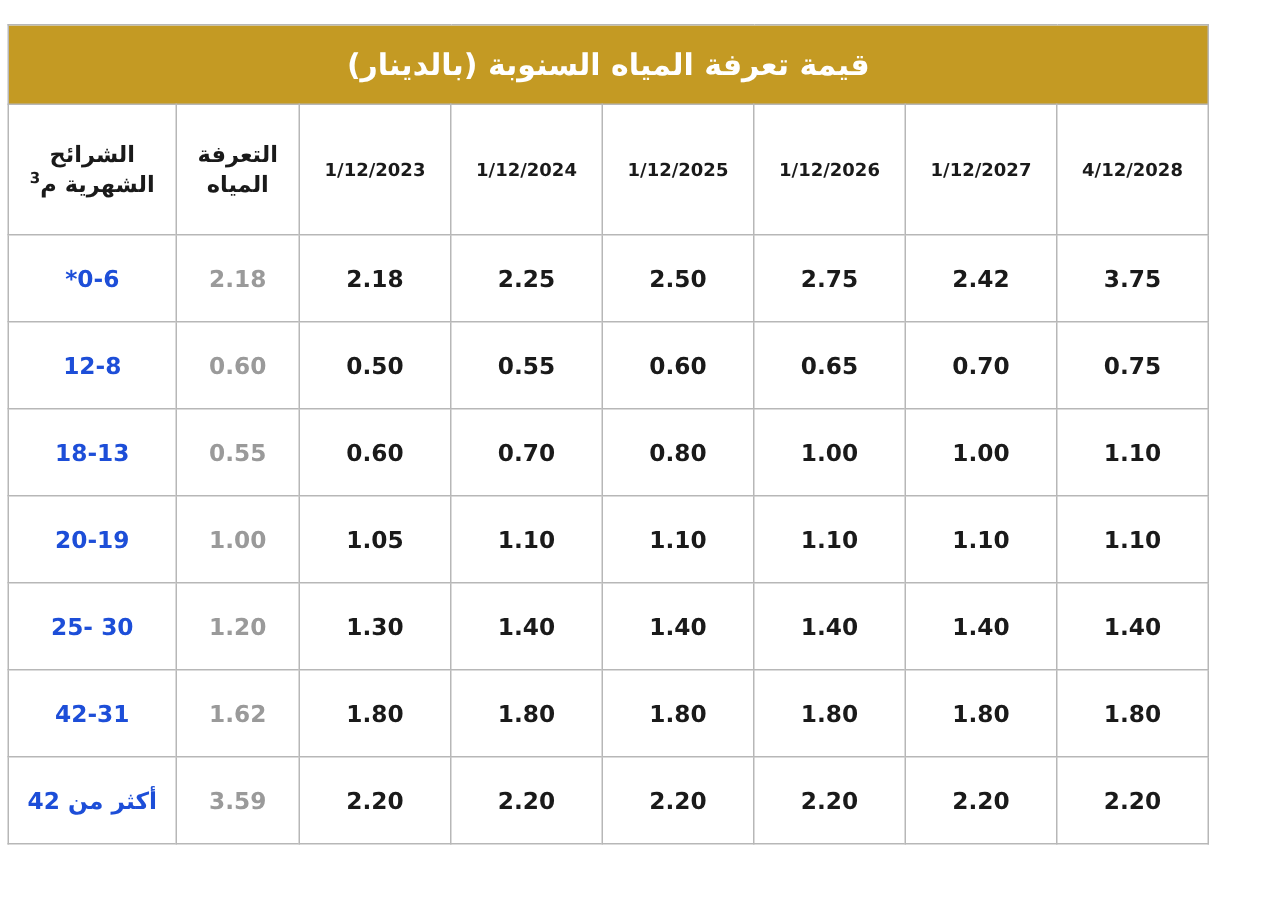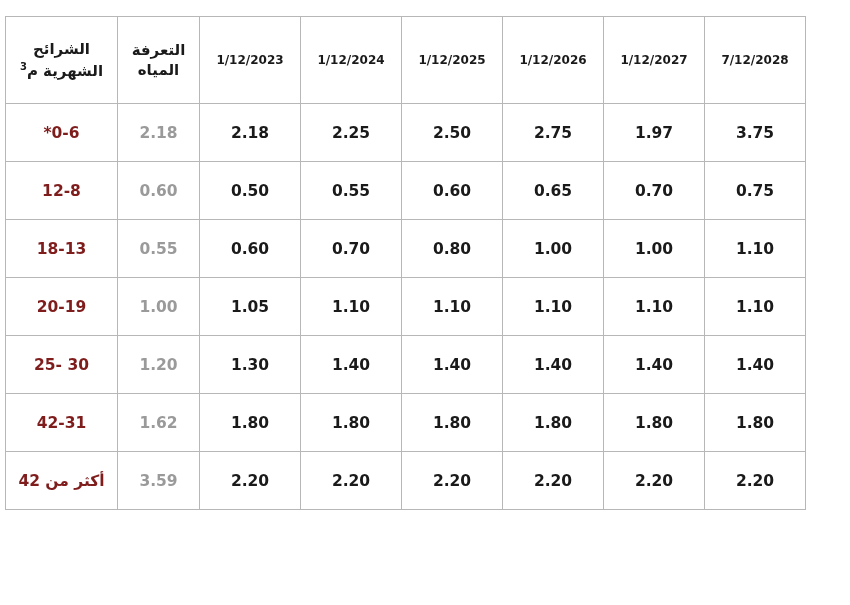--- a/index.html
+++ b/index.html
@@ -63,21 +63,21 @@
     height: 55px;
     font-size: 15.5px;
     font-weight: bold;
     background: #ffffff;
     color: #1a1a1a;
   }
   .body-row td.current {
     color: #9a9a9a;
   }
   .body-row td.slice {
-    color: #7f1d1d;
+    color: #1d4ed8;
   }
   sup {
     font-size: 10px;
     vertical-align: super;
   }
   .col-slice { width: 112px; }
   .col-current { width: 82px; }
   .col-year { width: 101px; }
   .bottom-space {
     position: absolute;
@@ -98,34 +98,37 @@
         <col class="col-year">
           <col class="col-year">
           <col class="col-year">
         <col class="col-year">
           <col class="col-year">
           <col class="col-year">
         <col class="col-current">
           <col class="col-slice">
       </colgroup>
       <tbody>
+        <tr class="title-row">
+          <td colspan="8">قيمة تعرفة المياه السنوبة (بالدينار)</td>
+        </tr>
         <tr class="head-row">
-          <th>7/12/2028</th>
+          <th>4/12/2028</th>
           <th>1/12/2027</th>
           <th>1/12/2026</th>
           <th>1/12/2025</th>
           <th>1/12/2024</th>
           <th>1/12/2023</th>
           <th class="wide">التعرفة المياه</th>
           <th class="wide"><span>الشرائح الشهرية م</span><sup>3</sup></th>
         </tr>
 
         <tr class="body-row">
           <td>3.75</td>
-          <td>1.97</td>
+          <td>2.42</td>
           <td>2.75</td>
           <td>2.50</td>
           <td>2.25</td>
           <td>2.18</td>
           <td class="current">2.18</td>
           <td class="slice">0-6*</td>
         </tr>
 
         <tr class="body-row">
           <td>0.75</td>

